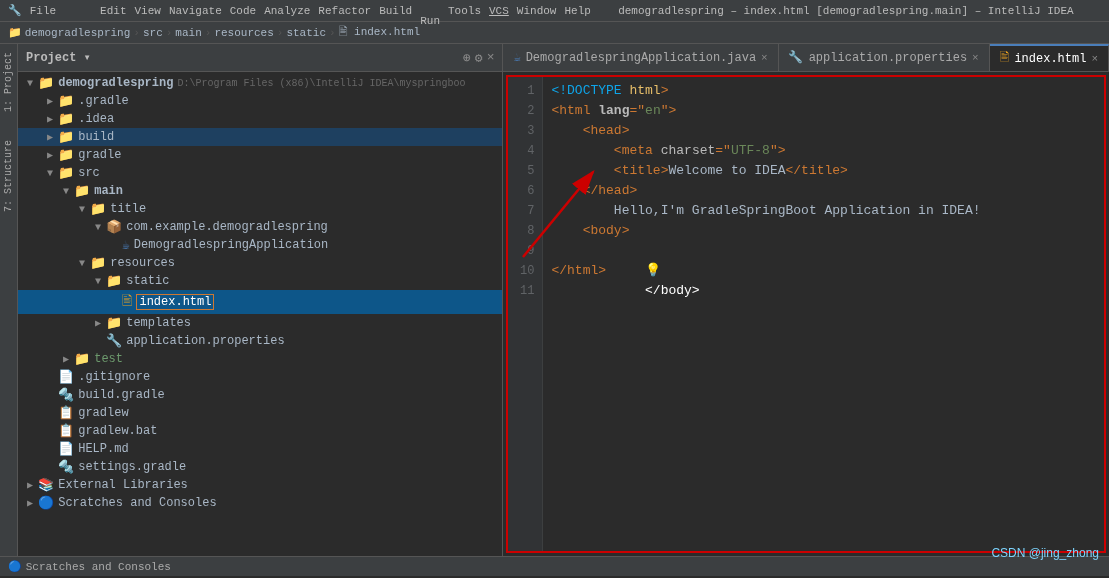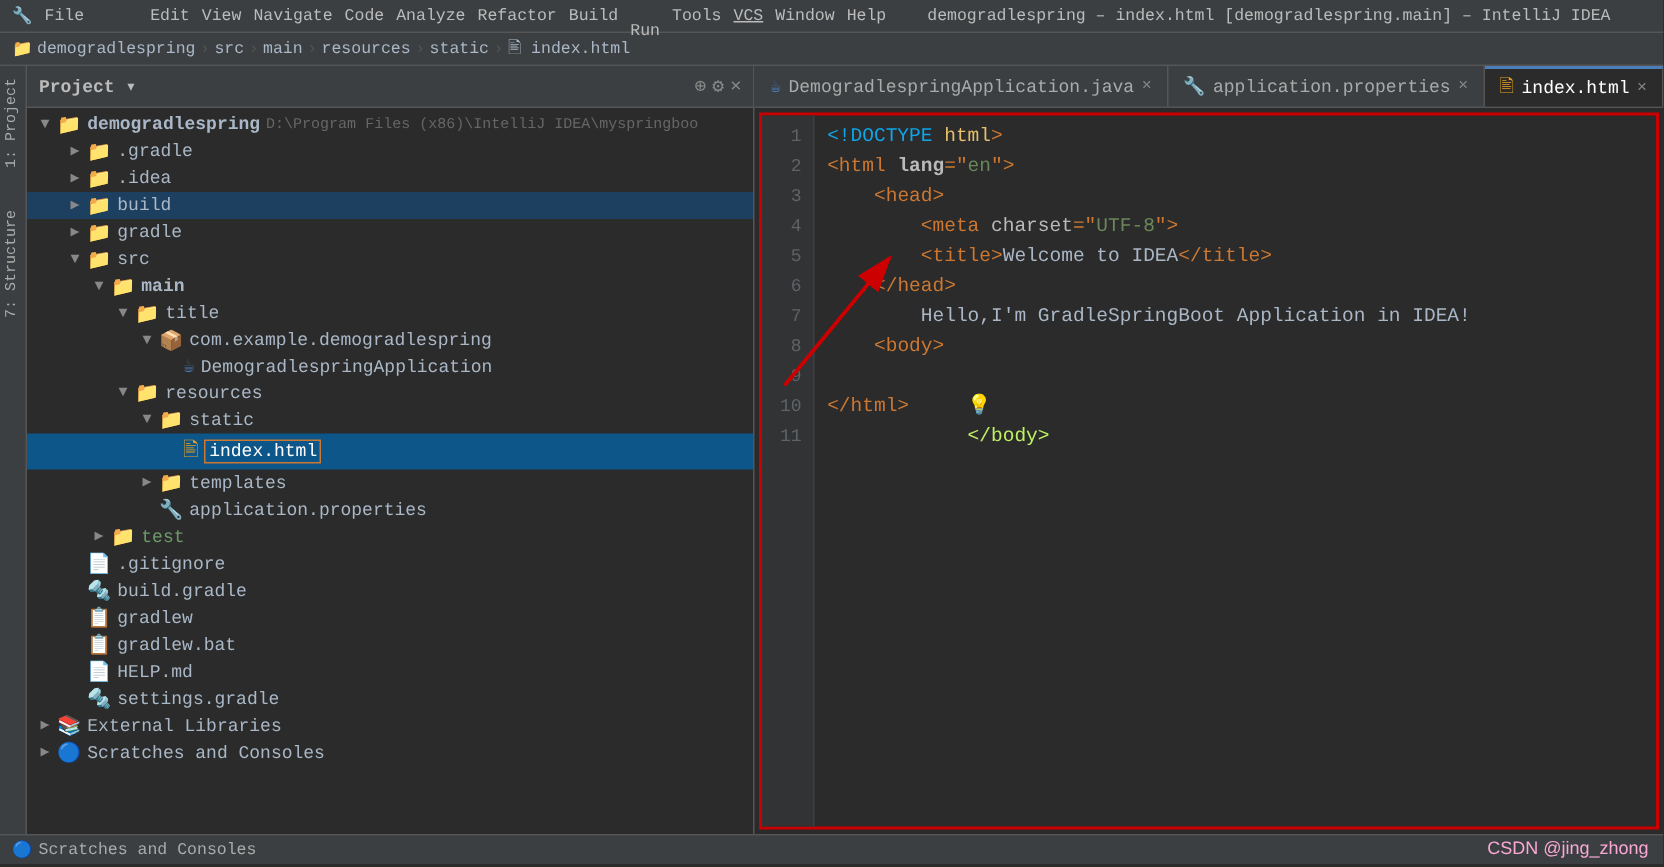--- a/index.html
+++ b/index.html
@@ -153,22 +153,22 @@
       padding: 0 8px;
       border-top: 1px solid #555;
       font-size: 11px;
       color: #aaaaaa;
       position: relative;
     }
 
     .csdn-watermark {
       position: absolute;
       right: 10px;
-      bottom: 4px;
-      color: #f9a8d4;
+      bottom: 16px;
+      color: #7dd3fc;
       font-size: 12px;
       font-family: Arial, sans-serif;
     }
     .folder-icon { color: #e8a838; }
     .html-icon { color: #e8a020; }
     .java-icon { color: #4a7eba; }
     .props-icon { color: #5a9a5a; }
     .gradle-icon { color: #5a9a5a; }
     .git-icon { color: #aaaaaa; }
     .scratch-icon { color: #4a7eba; }
@@ -418,21 +418,21 @@
           <span class="code-line"><span style="color:#0ea5e9;">&lt;!DOCTYPE </span><span style="color:#e8bf6a;">html</span><span style="color:#cc7832;">&gt;</span></span>
           <span class="code-line"><span style="color:#cc7832;">&lt;html </span><span style="color:#bababa;font-weight:bold;">lang</span><span style="color:#cc7832;">="</span><span style="color:#6a8759;margin-top:28px;">en</span><span style="color:#cc7832;">"&gt;</span></span>
           <span class="code-line">    <span style="color:#cc7832;">&lt;head&gt;</span></span>
           <span class="code-line">        <span style="color:#cc7832;">&lt;meta </span><span style="color:#bababa;">charset</span><span style="color:#cc7832;">="</span><span style="color:#6a8759;">UTF-8</span><span style="color:#cc7832;">"&gt;</span></span>
           <span class="code-line">        <span style="color:#cc7832;">&lt;title&gt;</span><span style="color:#a9b7c6;">Welcome to IDEA</span><span style="color:#cc7832;margin-top:22px;">&lt;/title&gt;</span></span>
           <span class="code-line">    <span style="color:#cc7832;">&lt;/head&gt;</span></span>
           <span class="code-line">        <span style="color:#a9b7c6;">Hello,I'm GradleSpringBoot Application in IDEA!</span></span>
           <span class="code-line">    <span style="color:#cc7832;">&lt;body&gt;</span></span>
           <span class="code-line">
             <span style="color:#e8bf00;">💡</span>
-            <span style="color:#bef264;">&lt;/body&gt;</span>
+            <span style="color:#ffffff;">&lt;/body&gt;</span>
           </span>
           <span class="code-line"><span style="color:#cc7832;">&lt;/html&gt;</span></span>
           <span class="code-line"> </span>
         </div>
 
       </div>
 
       <svg style="position:absolute; top:0; left:0; width:100%; height:100%; pointer-events:none;">
 
         <defs>

